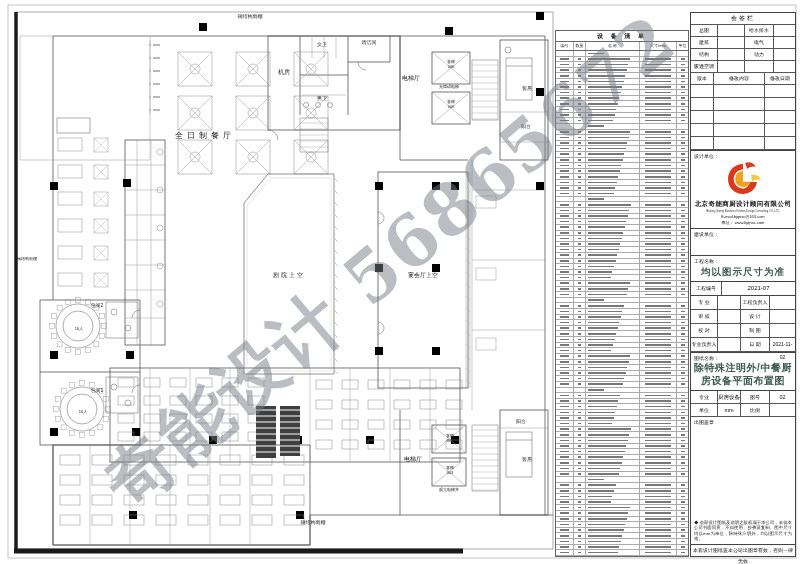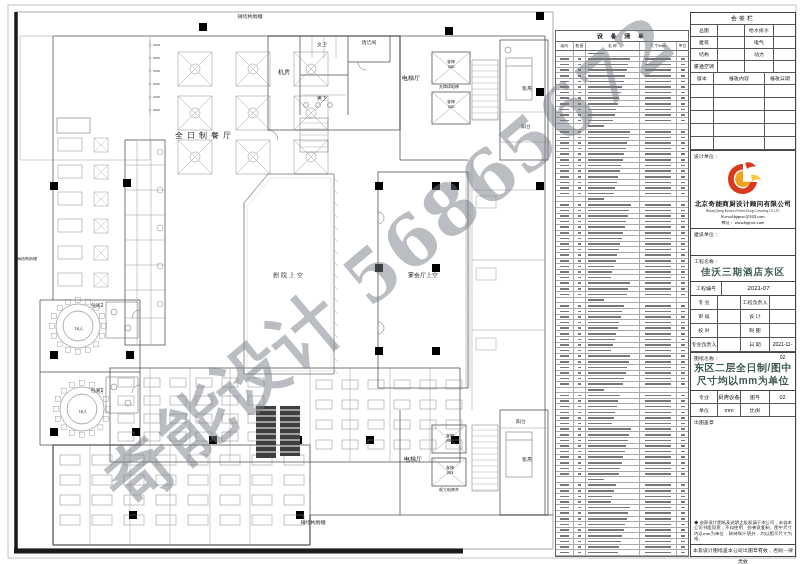--- a/index.html
+++ b/index.html
@@ -2038,21 +2038,21 @@
       <div class="ct">E-mail:bjqnsc@163.com</div>
       <div class="ct">网址： www.bjqnsc.com</div>
     </div>
 
     <div class="bu">
       <span>建设单位：</span>
     </div>
 
     <div class="pn">
       <div>工程名称：</div>
-      <div class="big">佳沃三期酒店东区</div>
+      <div class="big">均以图示尺寸为准</div>
     </div>
 
     <div class="pno">
       <span class="l">工程编号</span>
       <span class="v">2021-07</span>
     </div>
 
     <div class="fgrid" id="field-grid">
         <div class="frow">
           <span class="f1">专  业</span>
@@ -2075,21 +2075,21 @@
         <div class="frow">
           <span class="f1">专业负责人</span>
           <span class="f2"></span>
           <span class="f3">日  期</span>
           <span class="f4">2021-11-02</span>
         </div>
       </div>
 
     <div class="dn">
       <div>图纸名称：</div>
-      <div class="big">东区二层全日制/图中尺寸均以mm为单位</div>
+      <div class="big">除特殊注明外/中餐厨房设备平面布置图</div>
     </div>
 
     <div class="spec" id="spec-grid">
         <div class="frow">
           <span class="f1">专业</span>
           <span class="f2">厨房设备</span>
           <span class="f3">图号</span>
           <span class="f4">02</span>
         </div>
         <div class="frow">

